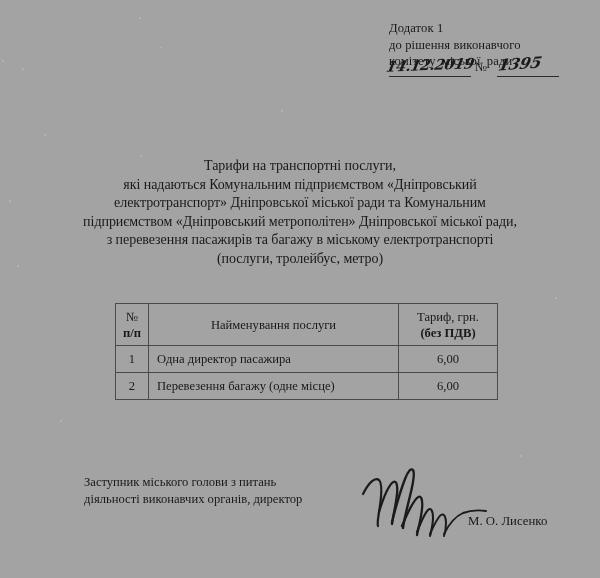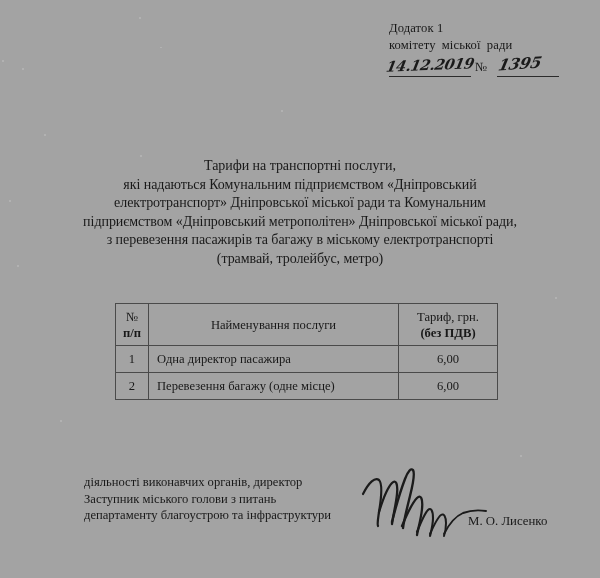--- a/index.html
+++ b/index.html
@@ -181,38 +181,39 @@
   <div class="speckle" style="left:140px; top:155px; width:2px; height:2px;"></div>
   <div class="speckle" style="left:9px; top:200px; width:2px; height:2px;"></div>
   <div class="speckle" style="left:17px; top:265px; width:2px; height:2px;"></div>
   <div class="speckle" style="left:555px; top:297px; width:2px; height:2px;"></div>
   <div class="speckle" style="left:60px; top:420px; width:2px; height:2px;"></div>
   <div class="speckle" style="left:520px; top:455px; width:2px; height:2px;"></div>
   <div class="speckle" style="left:390px; top:518px; width:2px; height:2px;"></div>
 
   <div id="header-block">
     <div class="hline">Додаток 1</div>
+    <div class="hline">до рішення виконавчого</div>
     <div class="hline spaced">комітету  міської  ради</div>
   </div>
 
   <div id="decision-line">
     <span class="hw" id="hw-date">14.12.2019</span>
     <span class="rule" id="rule-date"></span>
     <span id="no-label">№</span>
     <span class="hw" id="hw-number">1395</span>
     <span class="rule" id="rule-num"></span>
   </div>
 
   <div id="doc-title">
     <div class="tline">Тарифи на транспортні послуги,</div>
     <div class="tline">які надаються Комунальним підприємством «Дніпровський</div>
     <div class="tline">електротранспорт» Дніпровської міської ради та Комунальним</div>
     <div class="tline">підприємством «Дніпровський метрополітен» Дніпровської міської ради,</div>
     <div class="tline">з перевезення пасажирів та багажу в міському електротранспорті</div>
-    <div class="tline">(трамвай, тролейбус, метро)</div>
+    <div class="tline">(послуги, тролейбус, метро)</div>
   </div>
 
   <table id="tariff-table">
     <colgroup>
       <col class="c-num">
         <col class="c-name">
         <col class="c-price">
     </colgroup>
     <thead>
       <tr>
@@ -235,23 +236,22 @@
       </tr>
       <tr>
         <td class="cell-num">2</td>
         <td class="cell-name">Перевезення багажу (одне місце)</td>
         <td class="cell-price">6,00</td>
       </tr>
     </tbody>
   </table>
 
   <div id="sig-block">
+    <div class="sline">Заступник міського голови з питань</div>
     <div class="sline">діяльності виконавчих органів, директор</div>
-    <div class="sline">Заступник міського голови з питань</div>
-    <div class="sline">департаменту благоустрою та інфраструктури</div>
   </div>
 
   <div id="signature-mark">
     <svg width="135" height="76" viewBox="0 0 135 76" fill="none" xmlns="http://www.w3.org/2000/svg" aria-hidden="true">
       <g stroke="#1b1b1b" fill="none" stroke-linecap="round" stroke-linejoin="round">
         <path d="M8 28 C 14 16, 20 11, 24 14 C 28 18, 26 34, 24 46 C 23 53, 22 58, 23 60" stroke-width="2.2"></path>
         <path d="M24 46 C 28 33, 33 21, 37 17 C 41 13, 43 18, 42 28 C 41 38, 38 50, 37 58" stroke-width="2.3"></path>
         <path d="M37 56 C 40 44, 45 26, 50 13 C 53 5, 56 2, 58 4 C 60 7, 58 18, 55 30 C 52 42, 49 54, 48 62" stroke-width="2.4"></path>
         <path d="M47 60 C 52 48, 58 36, 62 32 C 66 28, 68 33, 67 43 C 66 53, 63 63, 62 69" stroke-width="2.3"></path>
         <path d="M62 66 C 66 56, 70 47, 73 44 C 76 41, 78 45, 78 52 C 78 59, 76 66, 75 70" stroke-width="2.1"></path>

